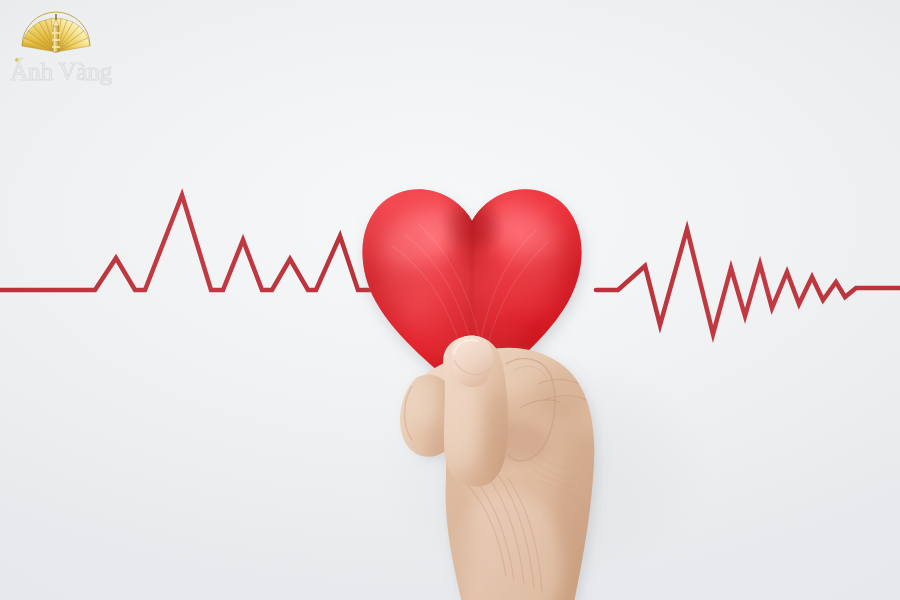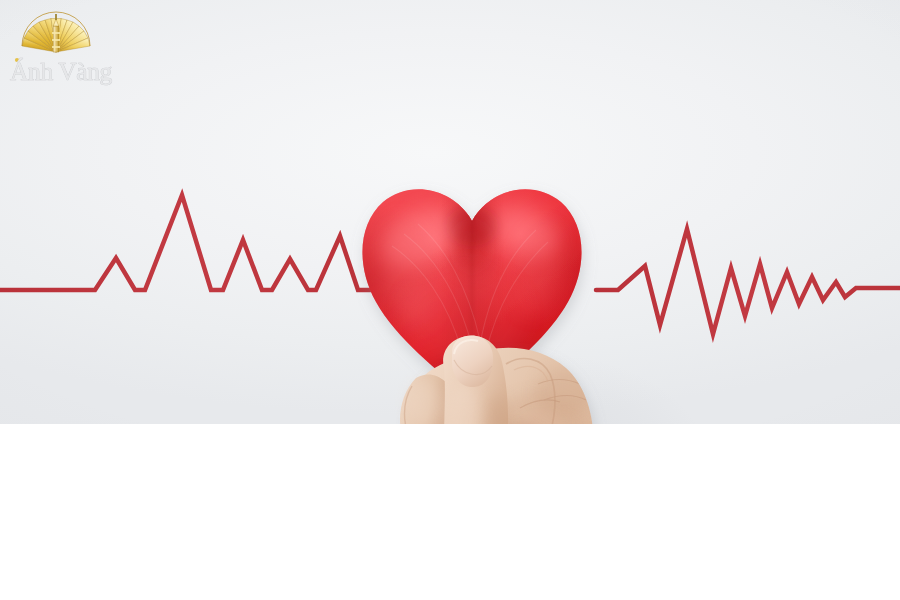--- a/index.html
+++ b/index.html
@@ -89,21 +89,21 @@
     position: absolute;
     width: 1px; height: 1px;
     overflow: hidden;
     clip: rect(0 0 0 0);
     white-space: nowrap;
   }
 </style>
 </head>
 <body>
 
-<div id="stage" style="width: 900px; height: 424px;">
+<div id="stage" style="width: 900px; height: 600px;">
 
   <div class="bg-base"></div>
   <div class="bg-soft-shadow"></div>
 
   <div class="ecg">
     <svg width="900" height="600" viewBox="0 0 900 600" xmlns="http://www.w3.org/2000/svg">
       <defs>
         <linearGradient id="ecgGrad" x1="0" y1="0" x2="1" y2="0">
           <stop offset="0%" stop-color="#B93139"></stop>
           <stop offset="50%" stop-color="#C23A42"></stop>

